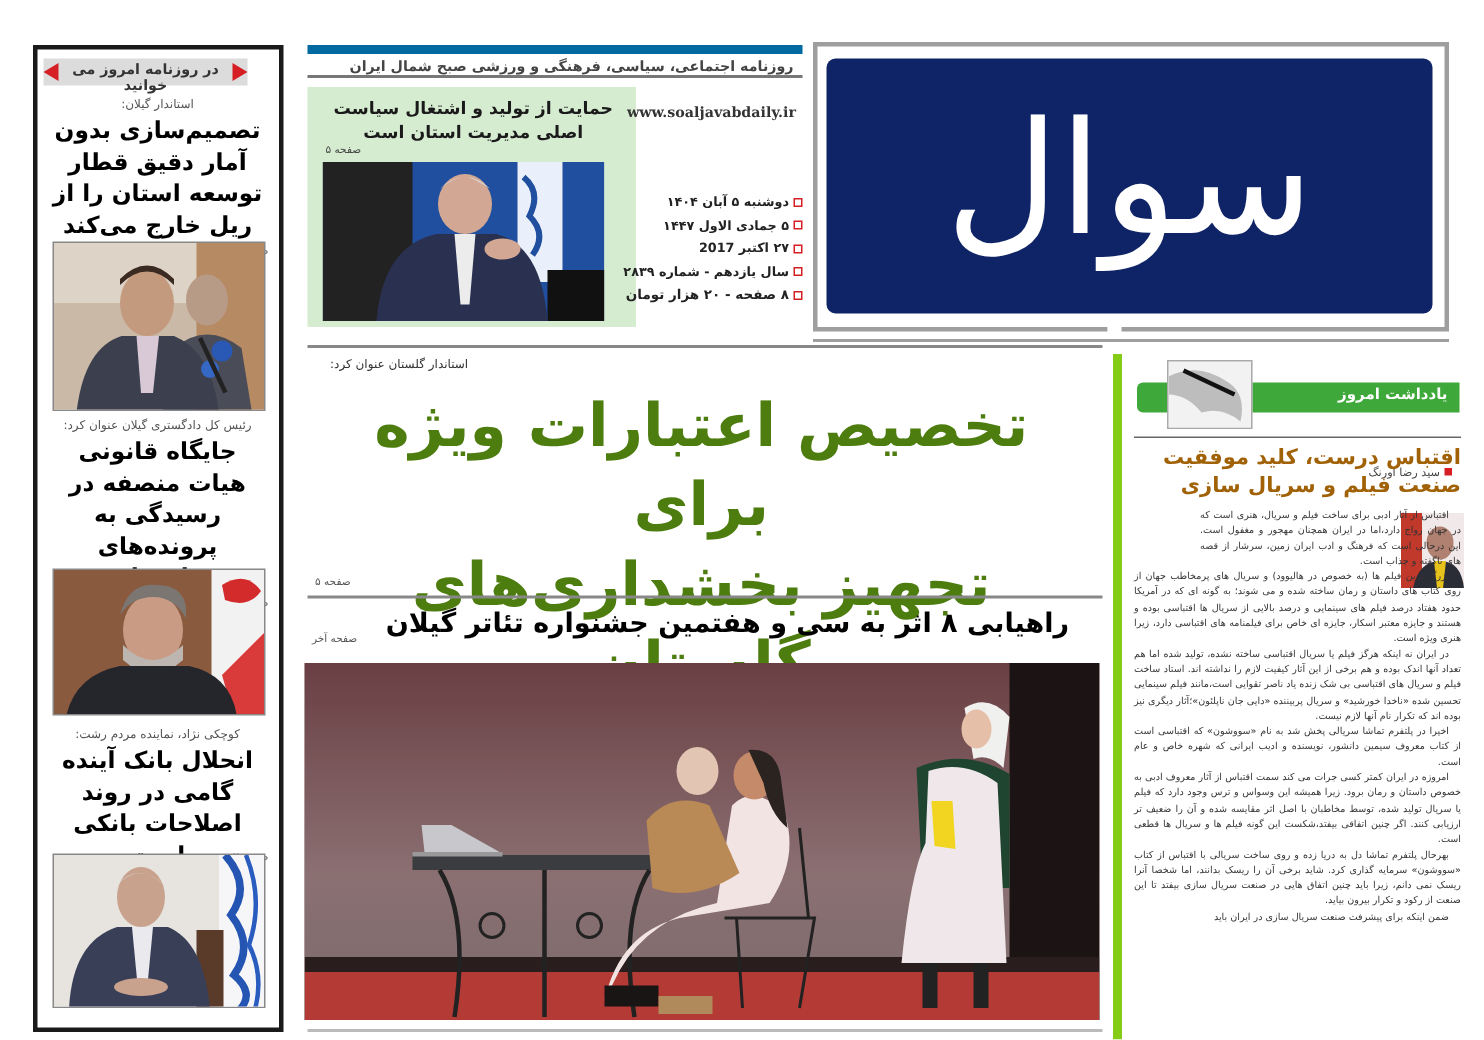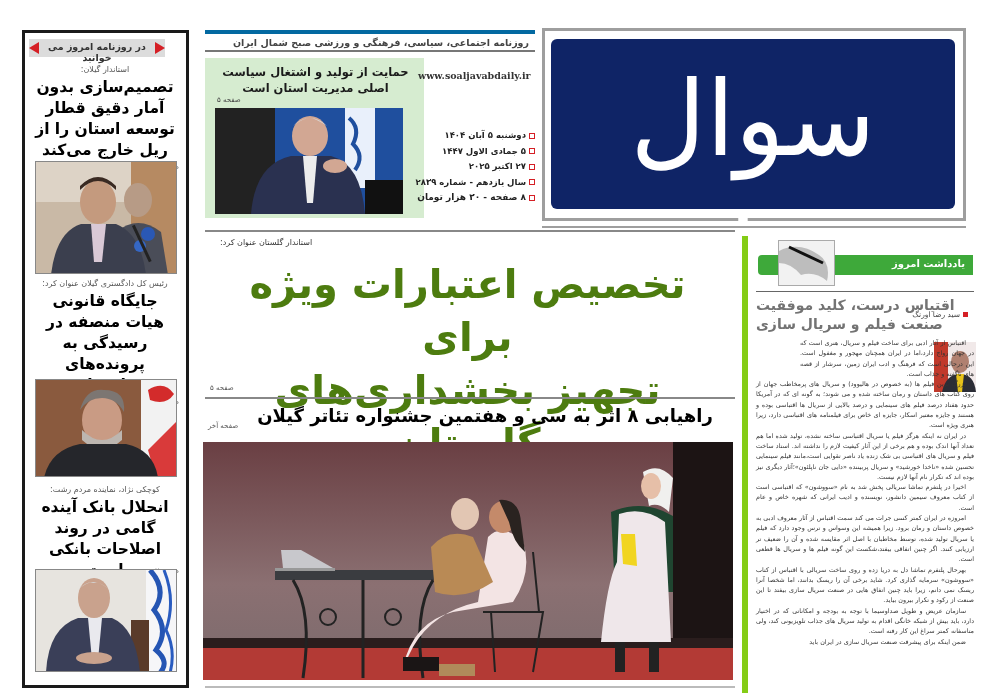--- a/index.html
+++ b/index.html
@@ -14,21 +14,21 @@
   .tri.left { left: 0; border-right: 10px solid #d51f25; }
   .tri.right { right: 0; border-left: 10px solid #d51f25; }
 
   .lstory { position: absolute; left: 6px; width: 148px; direction: rtl; text-align: center; }
   .lstory .kicker { font-size: 8px; color: #555; margin-bottom: 3px; }
   .lstory .hl { font-size: 15.5px; font-weight: bold; line-height: 21px; color: #000; }
   .lstory .page { font-size: 7px; color: #555; text-align: right; margin-top: 2px; }
   .lphoto { position: absolute; left: 10px; width: 142px; border: 1px solid #888; overflow: hidden; }
 
   
-  #tagline-bar { position: absolute; left: 205px; top: 30px; width: 330px; height: 22px; border-top: 4px solid #0369a1; border-bottom: 2px solid #777; }
+  #tagline-bar { position: absolute; left: 205px; top: 30px; width: 330px; height: 22px; border-top: 6px solid #0369a1; border-bottom: 2px solid #777; }
   #tagline-bar span { position: absolute; right: 6px; top: 3px; font-size: 9.5px; font-weight: bold; color: #444; direction: rtl; }
 
   #feature-box { position: absolute; left: 205px; top: 58px; width: 219px; height: 160px; background: #d6ecd0; }
   #feature-box .hl { position: absolute; left: 8px; right: 6px; top: 6px; font-size: 11.5px; font-weight: bold; line-height: 16px; direction: rtl; text-align: center; color: #1a1a1a; }
   #feature-box .page { position: absolute; left: 12px; top: 38px; font-size: 7px; color: #444; }
   #feature-photo { position: absolute; left: 10px; top: 50px; width: 188px; height: 106px; overflow: hidden; }
 
   #site-url { position: absolute; left: 418px; top: 70px; font-family: "DejaVu Serif", serif; font-size: 9.5px; font-weight: bold; color: #333; }
   #info-list { position: absolute; left: 420px; top: 128px; width: 115px; direction: rtl; }
   #info-list li { list-style: none; font-size: 8.5px; font-weight: bold; color: #222; height: 15.5px; line-height: 15px; white-space: nowrap; }
@@ -52,21 +52,21 @@
   #bottom-rule { position: absolute; left: 205px; top: 686px; width: 530px; height: 2px; background: #bbb; }
 
   
   #right-col { position: absolute; left: 742px; top: 236px; width: 232px; height: 457px; border-left: 6px solid #84cc16; }
   #op-thumb { position: absolute; left: 30px; top: 4px; width: 57px; height: 46px; background: #eee; overflow: hidden; border: 1px solid #aaa; }
   #op-banner { position: absolute; left: 10px; top: 19px; width: 215px; height: 20px; background: #3ea93a; border-radius: 4px 0 0 4px; }
   #op-banner span { position: absolute; right: 8px; top: 3px; font-size: 10px; font-weight: bold; color: #fff; direction: rtl; }
   #op-author { position: absolute; right: 6px; top: 42px; font-size: 7.5px; color: #444; direction: rtl; margin-top: 32px; }
   #op-author .dot { display: inline-block; width: 5px; height: 5px; background: #d51f25; margin-left: 3px; vertical-align: middle; }
   #op-rule { position: absolute; left: 8px; top: 55px; width: 218px; height: 1px; background: #666; }
-  #op-title { position: absolute; left: 8px; top: 60px; width: 218px; direction: rtl; text-align: left; font-size: 14px; line-height: 19px; font-weight: bold; color: #737373; }
+  #op-title { position: absolute; left: 8px; top: 60px; width: 218px; direction: rtl; text-align: right; font-size: 14px; line-height: 19px; font-weight: bold; color: #a16207; }
   #op-photo { position: absolute; left: 186px; top: 106px; width: 42px; height: 50px; background: #7a1f22; overflow: hidden; }
   #op-body { position: absolute; left: 8px; top: 102px; width: 218px; direction: rtl; text-align: justify; font-size: 6.4px; line-height: 10.3px; color: #333; }
   #op-body p { text-indent: 8px; }
   #op-body p.first { padding-left: 44px; }
 </style>
 </head>
 <body>
 
 <div id="left-col">
   <div class="today-banner">
@@ -157,21 +157,21 @@
       <ellipse cx="120" cy="58" rx="12" ry="7" fill="#d2a793"></ellipse>
     </svg>
   </div>
 </div>
 
 <div id="site-url">www.soaljavabdaily.ir</div>
 
 <ul id="info-list">
   <li><span class="bx"></span><span>دوشنبه ۵ آبان ۱۴۰۴</span></li>
   <li><span class="bx"></span><span>۵ جمادی الاول ۱۴۴۷</span></li>
-  <li><span class="bx"></span><span>۲۷ اکتبر ۲۰۲۵</span></li>
+  <li><span class="bx"></span><span>۲۷ اکتبر 2017</span></li>
   <li><span class="bx"></span><span>سال یازدهم - شماره ۲۸۳۹</span></li>
   <li class="last"><span class="bx"></span><span>۸ صفحه - ۲۰ هزار تومان</span></li>
 </ul>
 
 <div id="logo-frame">
   <div id="logo-box">
     <div class="logo-text">سوال جواب</div>
   </div>
 </div>
 <div id="logo-rule"></div>
@@ -255,16 +255,15 @@
       <path d="M22 32 L30 32 L28 50 L24 50Z" fill="#e7c21a"></path>
     </svg>
   </div>
   <div id="op-body">
     <p class="first">اقتباس از آثار ادبی برای ساخت فیلم و سریال، هنری است که در جهان رواج دارد،اما در ایران همچنان مهجور و مغفول است. این درحالی است که فرهنگ و ادب ایران زمین، سرشار از قصه های ناگفته و جذاب است.</p>
     <p>بزرگ ترین فیلم ها (به خصوص در هالیوود) و سریال های پرمخاطب جهان از روی کتاب های داستان و رمان ساخته شده و می شوند؛ به گونه ای که در آمریکا حدود هفتاد درصد فیلم های سینمایی و درصد بالایی از سریال ها اقتباسی بوده و هستند و جایزه معتبر اسکار، جایزه ای خاص برای فیلمنامه های اقتباسی دارد، زیرا هنری ویژه است.</p>
     <p>در ایران نه اینکه هرگز فیلم یا سریال اقتباسی ساخته نشده، تولید شده اما هم تعداد آنها اندک بوده و هم برخی از این آثار کیفیت لازم را نداشته اند. استاد ساخت فیلم و سریال های اقتباسی بی شک زنده یاد ناصر تقوایی است،مانند فیلم سینمایی تحسین شده «ناخدا خورشید» و سریال پربیننده «دایی جان ناپلئون»؛آثار دیگری نیز بوده اند که تکرار نام آنها لازم نیست.</p>
     <p>اخیرا در پلتفرم تماشا سریالی پخش شد به نام «سووشون» که اقتباسی است از کتاب معروف سیمین دانشور، نویسنده و ادیب ایرانی که شهره خاص و عام است.</p>
     <p>امروزه در ایران کمتر کسی جرات می کند سمت اقتباس از آثار معروف ادبی به خصوص داستان و رمان برود. زیرا همیشه این وسواس و ترس وجود دارد که فیلم یا سریال تولید شده، توسط مخاطبان با اصل اثر مقایسه شده و آن را ضعیف تر ارزیابی کنند. اگر چنین اتفاقی بیفتد،شکست این گونه فیلم ها و سریال ها قطعی است.</p>
     <p>بهرحال پلتفرم تماشا دل به دریا زده و روی ساخت سریالی با اقتباس از کتاب «سووشون» سرمایه گذاری کرد. شاید برخی آن را ریسک بدانند، اما شخصا آنرا ریسک نمی دانم، زیرا باید چنین اتفاق هایی در صنعت سریال سازی بیفتد تا این صنعت از رکود و تکرار بیرون بیاید.</p>
-    <p>سازمان عریض و طویل صداوسیما با توجه به بودجه و امکاناتی که در اختیار دارد، باید بیش از شبکه خانگی اقدام به تولید سریال های جذاب تلویزیونی کند، ولی متاسفانه کمتر سراغ این کار رفته است.</p>
     <p>ضمن اینکه برای پیشرفت صنعت سریال سازی در ایران باید</p>
   </div>
 </div>
 
 </body></html>

